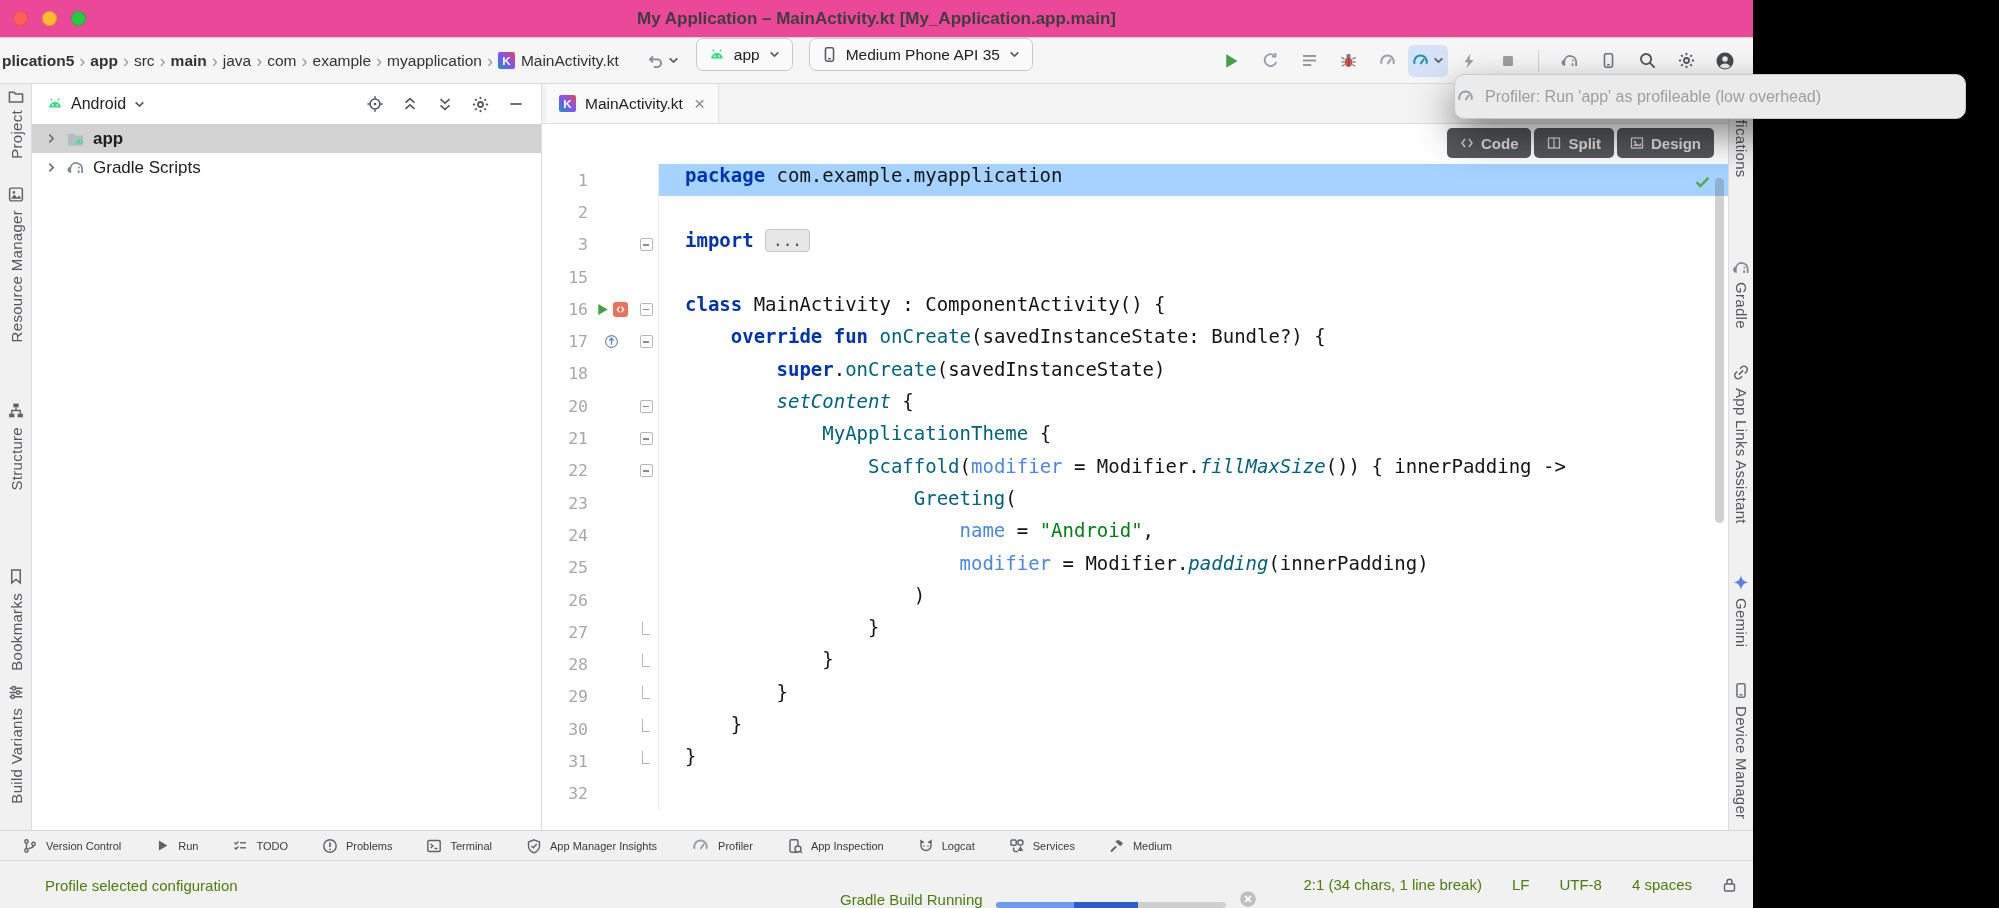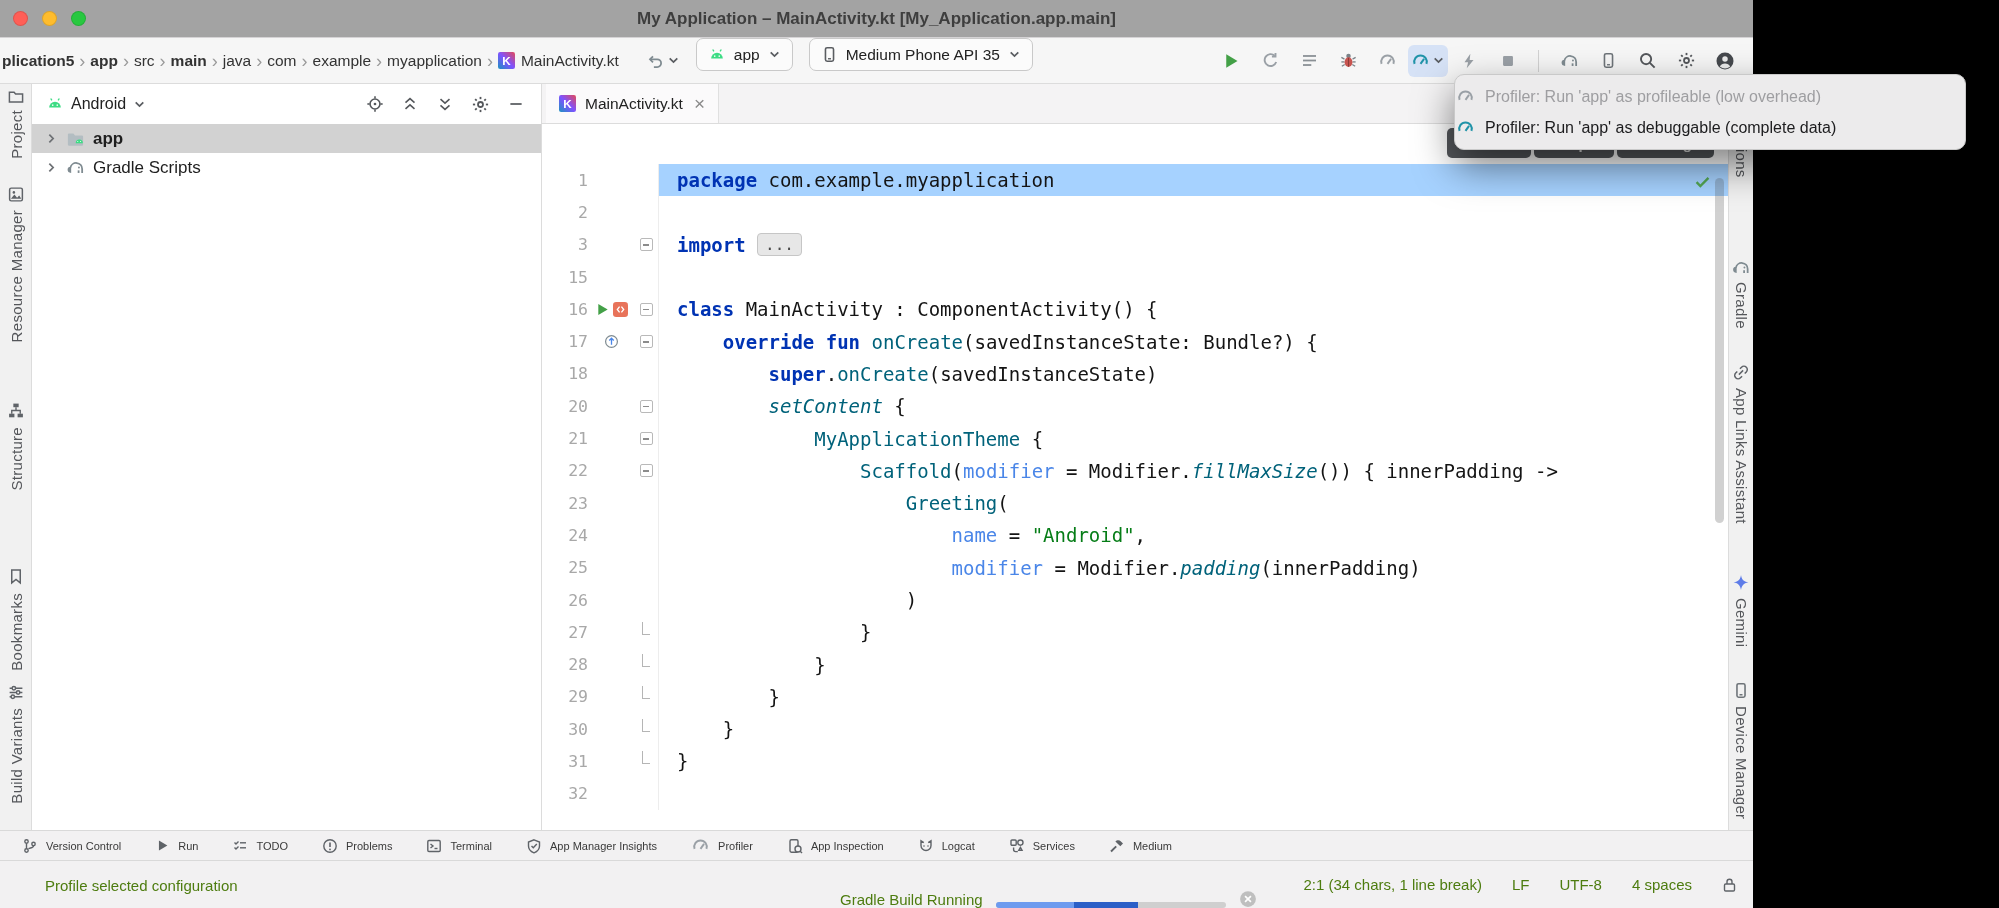--- a/index.html
+++ b/index.html
@@ -5,21 +5,21 @@
   *{margin:0;padding:0;box-sizing:border-box}
   html,body{width:1999px;height:908px}
   body{font-family:"Liberation Sans",sans-serif;background:#000;position:relative;overflow:hidden}
   .screen{position:absolute;inset:0;width:1999px;height:908px;background:#000}
   .desktop-right{position:absolute;left:1753px;top:0;width:246px;height:908px;background:#000}
   .window{position:absolute;left:0;top:0;width:1753px;height:908px;background:#F6F6F6;display:flex;flex-direction:column}
   .ci{display:inline-flex;align-items:center;justify-content:center}
   .b{font-weight:bold}
 
   
-  .titlebar{height:38px;background:#a3a3a3;border-bottom:1px solid #D5D3D5;display:flex;align-items:center;position:relative;flex:0 0 auto}
+  .titlebar{height:38px;background:#ec4899;border-bottom:1px solid #D5D3D5;display:flex;align-items:center;position:relative;flex:0 0 auto}
   .traffic{display:flex;gap:14px;margin-left:13px;z-index:2}
   .tl{width:15px;height:15px;border-radius:50%;border:1px solid rgba(0,0,0,.12)}
   .tl.r{background:#FF5F57}.tl.y{background:#FEBC2E}.tl.g{background:#28C840}
   .title{position:absolute;left:0;right:0;text-align:center;font-size:17px;font-weight:bold;color:#3E3E3E}
 
   
   .toolbar{height:46px;background:#F6F6F6;border-bottom:1px solid #DCDCDC;display:flex;padding:0 10px 0 2px;flex:0 0 auto;white-space:nowrap}
   .crumbs{display:flex;align-items:center;font-size:15.5px;color:#333}
   .crumb{cursor:default}
   .crumb-sep{color:#9B9B9B;margin:0 5px;font-size:18px;line-height:1}
@@ -54,21 +54,21 @@
   .tab{display:flex;align-items:center;gap:9px;padding:0 13px;background:#FBFAFB;border-right:1px solid #E0E0E0;font-size:15.5px;color:#222;margin-left:4px}
   .tab-close{color:#8A8A8A;font-size:19px;line-height:1;margin-left:2px}
   .editor-body{flex:1;position:relative;overflow:hidden;font-family:"DejaVu Sans Mono",monospace;font-size:19px}
   .modes{position:absolute;right:14px;top:4px;display:flex;gap:3px;z-index:5}
   .mode{background:#55585C;color:#E2E2E2;font-size:15px;font-weight:bold;height:30px;display:flex;align-items:center;gap:7px;padding:0 13px;border-radius:5px;font-family:"Liberation Sans",sans-serif}
   .code-area{position:absolute;inset:0;padding-top:40px}
   .cline{display:flex;height:32.3px;align-items:center}
   .lnum{width:46px;text-align:right;color:#A8A8A8;font-size:16.5px;flex:0 0 auto}
   .gutter-icons{width:46px;flex:0 0 auto;display:flex;justify-content:center;align-items:center;gap:3px}
   .foldcol{width:24px;flex:0 0 auto;display:flex;justify-content:center;align-items:center}
-  .codetext{flex:1;white-space:pre;height:100%;display:flex;align-items:center;padding-left:18px;border-left:1px solid #EDEDED}
+  .codetext{flex:1;white-space:pre;height:100%;display:flex;align-items:flex-start;padding-left:26px;border-left:1px solid #EDEDED}
   .cline.sel .codetext{background:#A6D2FF}
   .kw{color:#0033B3;font-weight:600}
   .fn{color:#00627A}
   .fni{color:#00627A;font-style:italic}
   .arg{color:#4A86E8}
   .str{color:#067D17}
   .pl{color:#141414}
   .fold-badge{background:#E7E7E7;border:1px solid #C6C6C6;border-radius:4px;padding:0 7px;color:#4A4A4A;font-size:16px;line-height:21px;display:inline-block}
   .fm{width:13px;height:13px;border:1px solid #B9B9B9;border-radius:2px;background:#fff;position:relative;display:inline-block}
   .fm.s::after{content:"";position:absolute;left:2.5px;right:2.5px;top:5px;height:1.6px;background:#8C8C8C}
@@ -871,23 +871,14 @@
   <div class="popup">
       <div class="pop-item dis">
         <span class="ci">
           <svg width="19" height="19" viewBox="0 0 16 16">
             <path d="M3 10.8a5.3 5.3 0 1 1 10 0" fill="none" stroke="#9AA0A6" stroke-width="1.6"></path>
             <line x1="8" y1="10.8" x2="11" y2="6.6" stroke="#9AA0A6" stroke-width="1.6"></line>
           </svg>
         </span>
         <span>Profiler: Run 'app' as profileable (low overhead)</span>
       </div>
-      <div class="pop-item en">
-        <span class="ci">
-          <svg width="19" height="19" viewBox="0 0 16 16">
-            <path d="M3 10.8a5.3 5.3 0 1 1 10 0" fill="none" stroke="#2093A8" stroke-width="1.7"></path>
-            <line x1="8" y1="10.8" x2="11" y2="6.6" stroke="#2093A8" stroke-width="1.7"></line>
-          </svg>
-        </span>
-        <span>Profiler: Run 'app' as debuggable (complete data)</span>
-      </div>
     </div>
 </div>
 
 </body></html>

